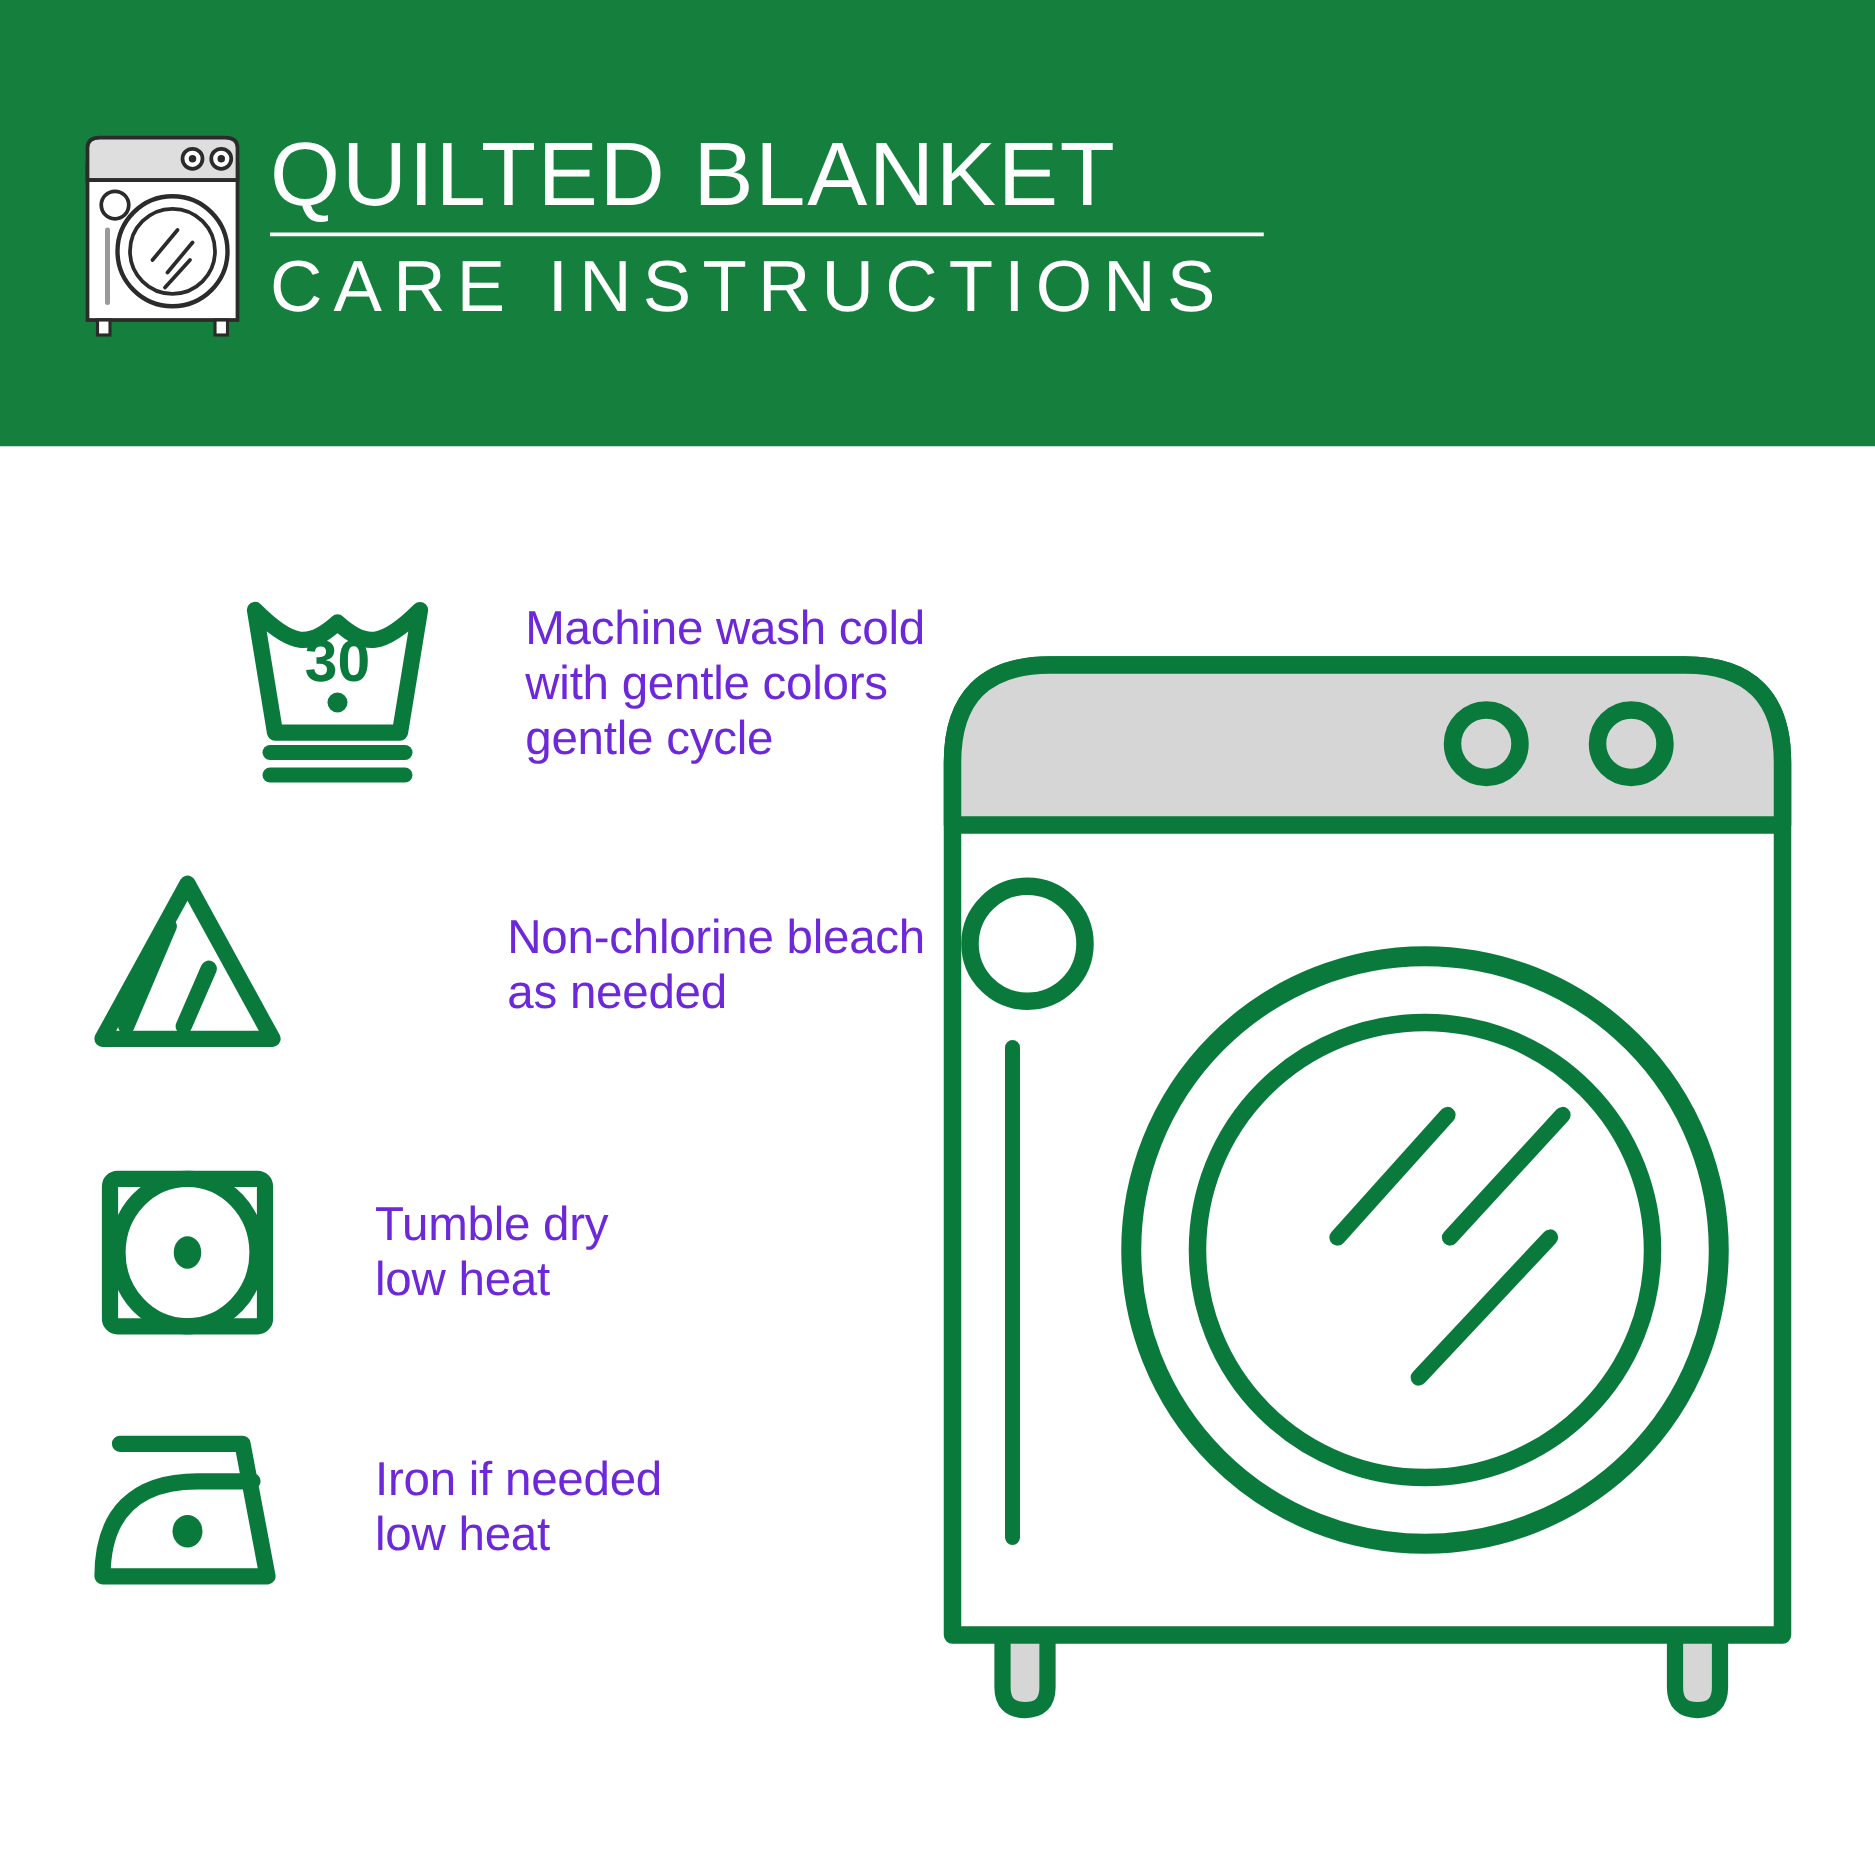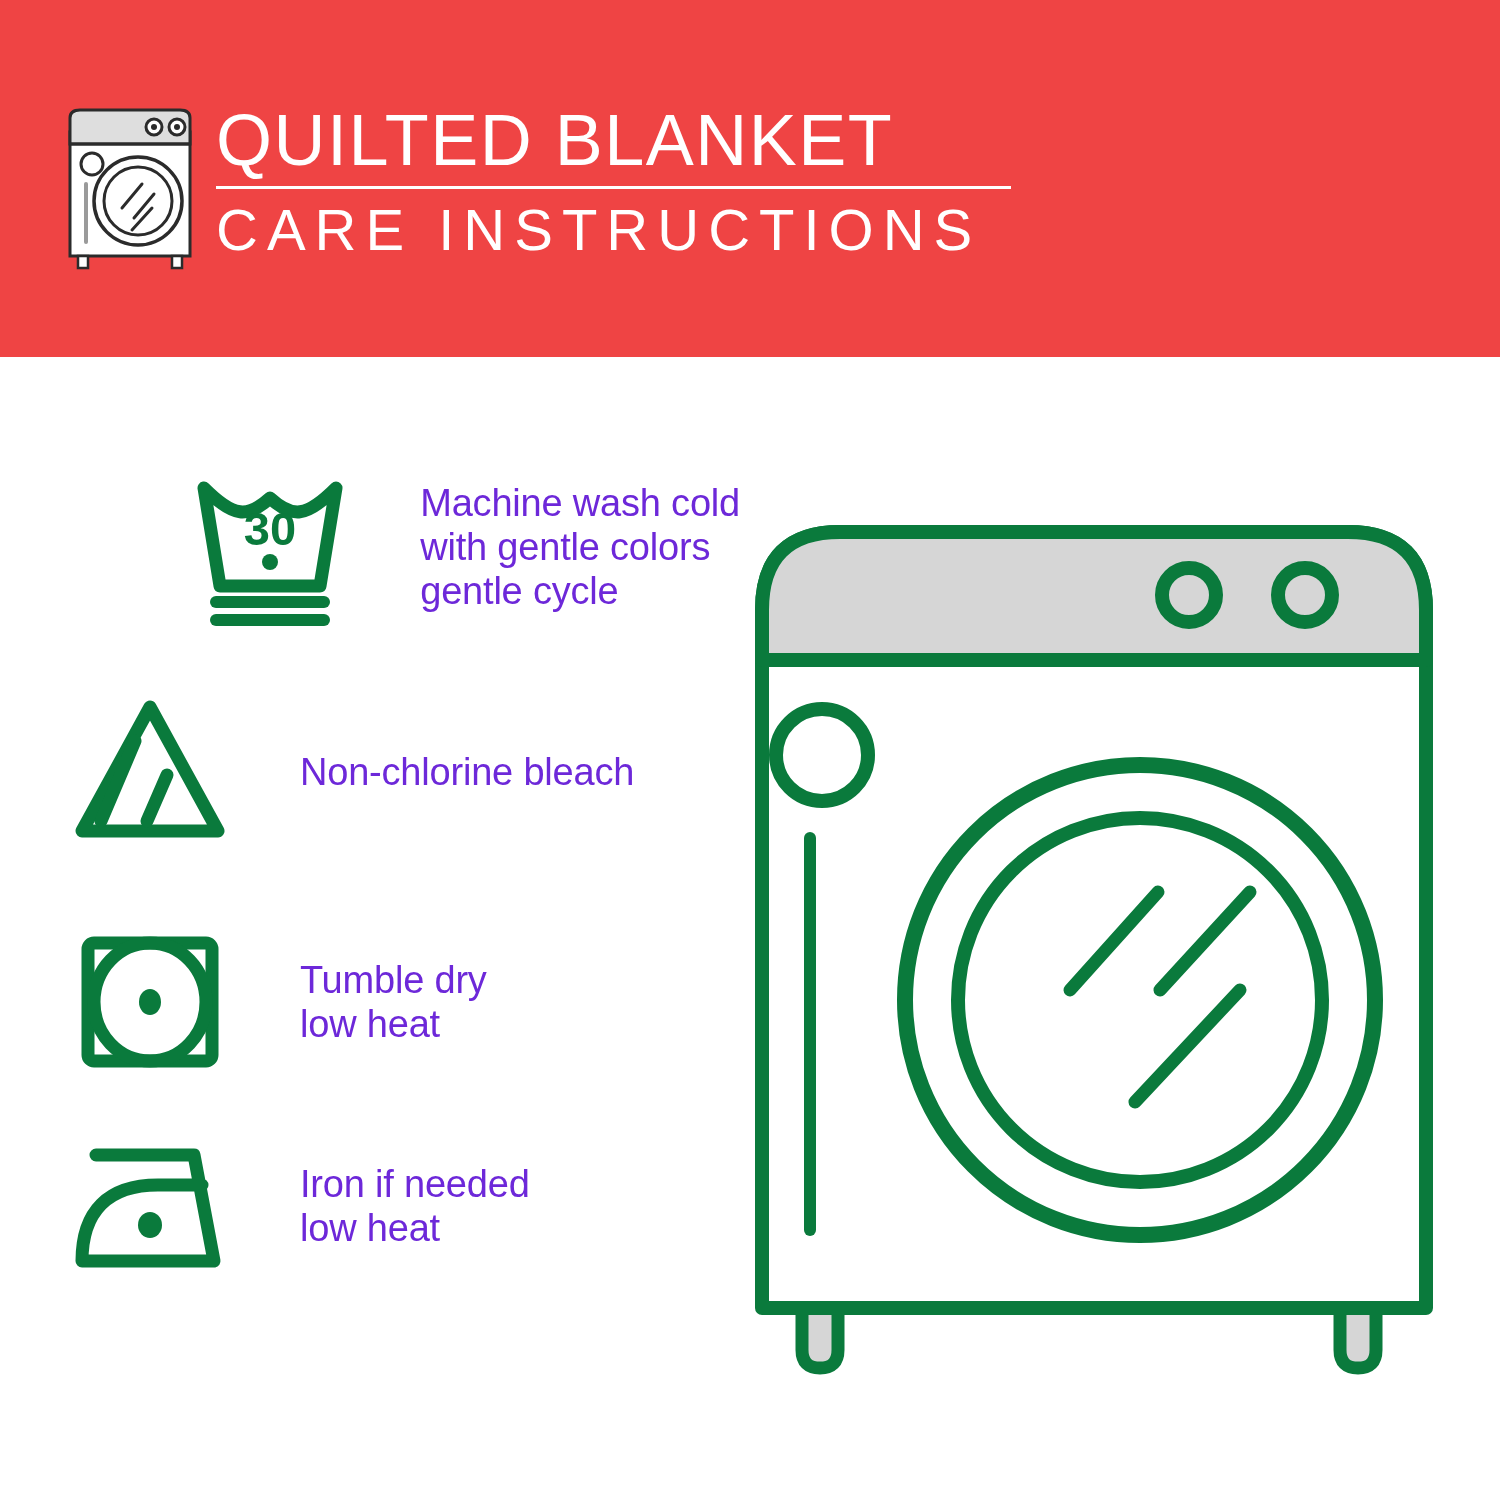--- a/index.html
+++ b/index.html
@@ -15,21 +15,21 @@
     position: relative;
   }
 
   
   #header {
     position: absolute;
     left: 0;
     top: 0;
     width: 1500px;
     height: 357px;
-    background: #ef4444;
+    background: #15803d;
   }
   #header-logo {
     position: absolute;
     left: 62px;
     top: 104px;
     width: 136px;
     height: 166px;
   }
   #header-text {
     position: absolute;
@@ -88,21 +88,21 @@
     font-size: 38px;
     line-height: 44px;
     color: #6d28d9;
     font-weight: 400;
     margin-left: 58px;
     letter-spacing: -0.2px;
   }
   .care-text .ln { display: block; white-space: nowrap; }
 
   #row-wash   { top: 105px; justify-content: flex-end; }
-  #row-bleach { top: 330px; }
+  #row-bleach { top: 330px; justify-content: space-between; }
   #row-dry    { top: 560px; }
   #row-iron   { top: 764px; }
 
   
   #washer-illustration {
     position: absolute;
     left: 740px;
     top: 490px;
     width: 720px;
     height: 940px;
@@ -179,20 +179,21 @@
       <svg viewBox="0 0 180 170" width="180" height="170">
         <g fill="none" stroke="#0a7a3c" stroke-width="13" stroke-linecap="round" stroke-linejoin="round">
           <path d="M88 20 L156 144 L20 144 Z"></path>
           <line x1="73" y1="54" x2="39" y2="134"></line>
           <line x1="105" y1="88" x2="85" y2="134"></line>
         </g>
       </svg>
     </div>
     <div class="care-text">
       <span class="ln">Non-chlorine bleach</span>
+      <span class="ln">as needed</span>
     </div>
   </div>
 
   <div class="care-row" id="row-dry">
     <div class="care-icon">
       <svg viewBox="0 0 180 170" width="180" height="170">
         <g fill="none" stroke="#0a7a3c" stroke-width="13" stroke-linejoin="round">
           <rect x="26" y="26" width="124" height="118" rx="6"></rect>
           <ellipse cx="88" cy="85" rx="56" ry="59"></ellipse>
         </g>

